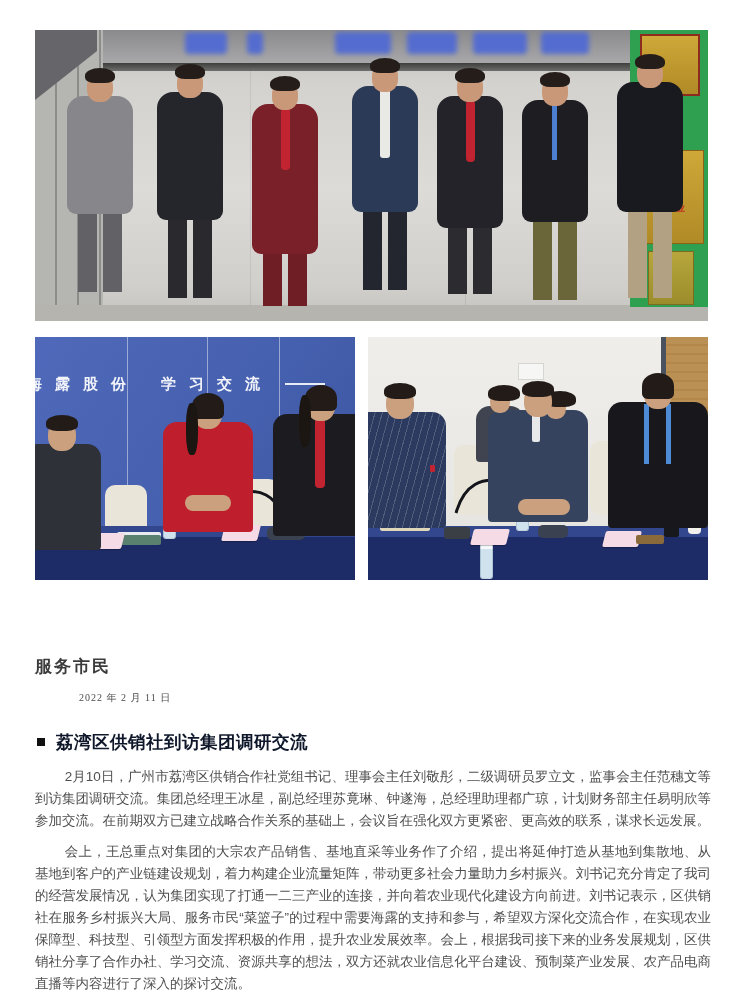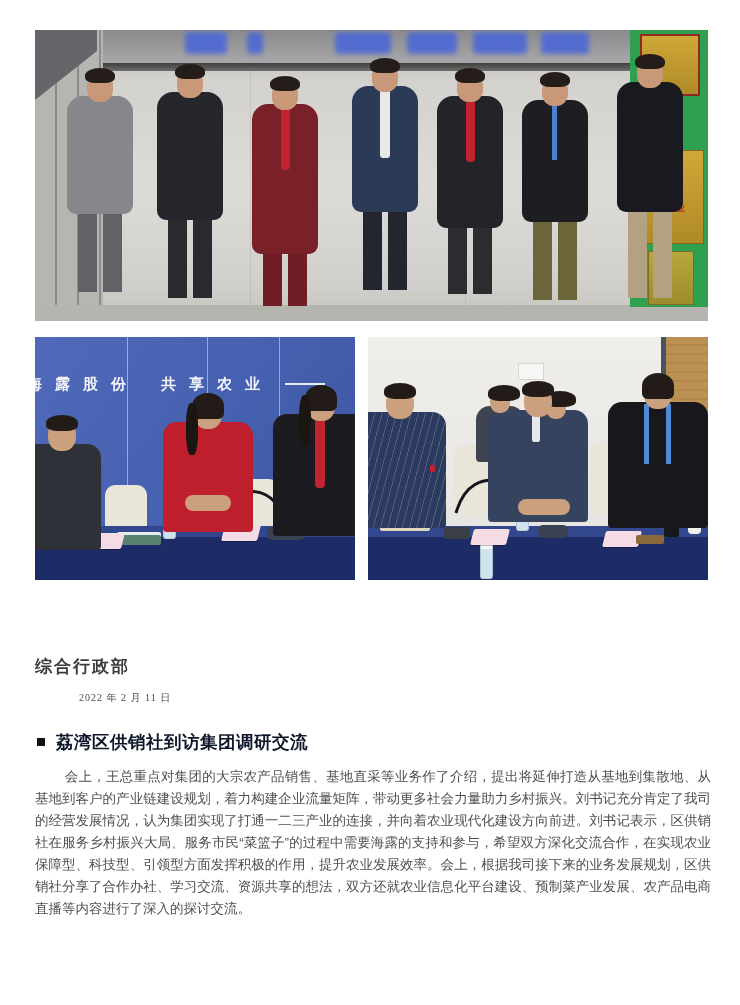--- a/index.html
+++ b/index.html
@@ -178,21 +178,21 @@
         <i class="pl"></i>
       </div>
   </div>
 
   <div class="photo photo-left">
     <div class="seam" style="left:92px"></div>
     <div class="seam" style="left:172px"></div>
     <div class="seam" style="left:244px"></div>
     <div class="slogan">
       <span>海露股份</span>
-      <span>共享农业</span>
+      <span>学习交流</span>
     </div>
     <div class="slogan-dash"></div>
 
     <div class="chair" style="left:70px;top:148px;width:42px;height:60px"></div>
     <div class="chair" style="left:200px;top:142px;width:44px;height:62px"></div>
     <div class="chair" style="left:288px;top:150px;width:34px;height:55px"></div>
 
     <div class="sperson" style="left:-12px;top:82px;width:78px">
       <div class="sp-head"></div>
       <div class="sp-body" style="width:78px;height:106px;background:#2f3138"></div>
@@ -277,25 +277,26 @@
     <div class="micbase" style="left:170px;top:188px;width:30px"></div>
     <div class="bottle" style="left:148px;top:156px;height:36px"></div>
     <div class="bottle" style="left:112px;top:206px;height:34px"></div>
     <div class="namecard" style="left:104px;top:192px"></div>
     <div class="namecard" style="left:236px;top:194px"></div>
     <div class="notebook" style="left:268px;top:198px"></div>
     <div class="thermos" style="left:296px;top:164px"></div>
     <div class="cup" style="left:320px;top:182px"></div>
   </div>
 
-  <div class="dept">综合行政部</div>
+  <div class="dept">服务市民</div>
   <div class="date">2022 年 2 月 11 日</div>
 
   <div class="title-row">
     <span class="bullet"></span>
     <span class="title">荔湾区供销社到访集团调研交流</span>
   </div>
 
   <div class="bodytext">
+    <p>2月10日，广州市荔湾区供销合作社党组书记、理事会主任刘敬彤，二级调研员罗立文，监事会主任范穗文等到访集团调研交流。集团总经理王冰星，副总经理苏竟琳、钟遂海，总经理助理都广琼，计划财务部主任易明欣等参加交流。在前期双方已建立战略合作关系的基础上，会议旨在强化双方更紧密、更高效的联系，谋求长远发展。</p>
     <p>会上，王总重点对集团的大宗农产品销售、基地直采等业务作了介绍，提出将延伸打造从基地到集散地、从基地到客户的产业链建设规划，着力构建企业流量矩阵，带动更多社会力量助力乡村振兴。刘书记充分肯定了我司的经营发展情况，认为集团实现了打通一二三产业的连接，并向着农业现代化建设方向前进。刘书记表示，区供销社在服务乡村振兴大局、服务市民“菜篮子”的过程中需要海露的支持和参与，希望双方深化交流合作，在实现农业保障型、科技型、引领型方面发挥积极的作用，提升农业发展效率。会上，根据我司接下来的业务发展规划，区供销社分享了合作办社、学习交流、资源共享的想法，双方还就农业信息化平台建设、预制菜产业发展、农产品电商直播等内容进行了深入的探讨交流。</p>
   </div>
 
 </div>
 
 </body></html>

